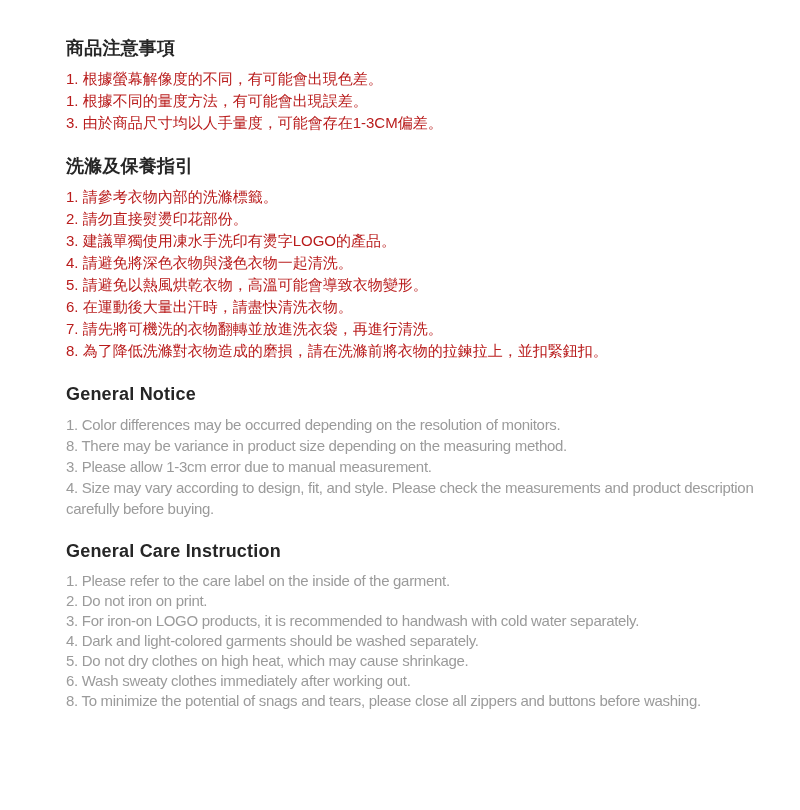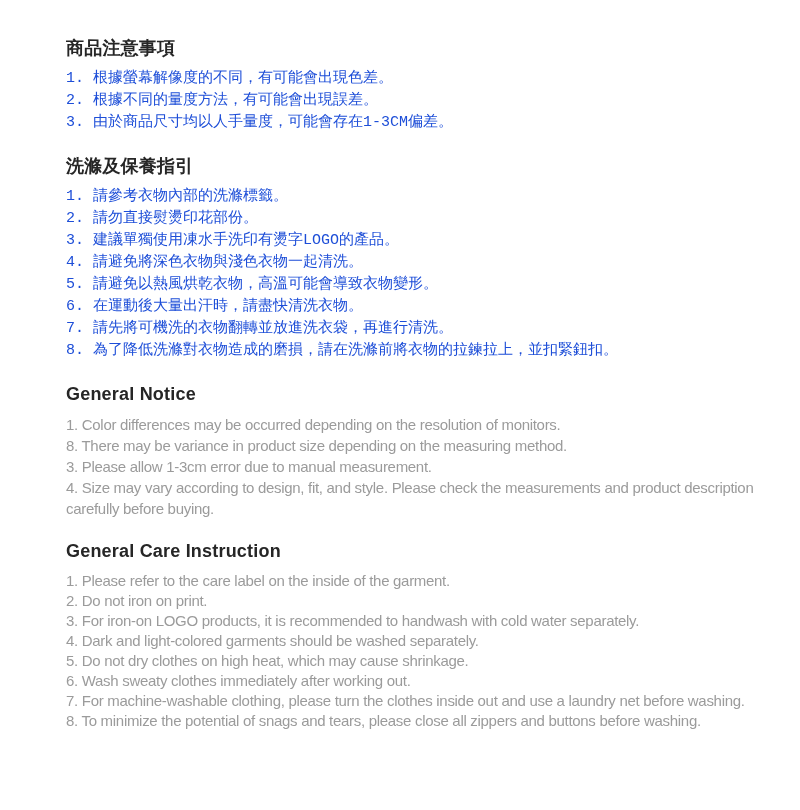--- a/index.html
+++ b/index.html
@@ -27,41 +27,40 @@
     margin: 0 0 8px 0;
   }
   p.notice-item {
     margin: 0;
     font-weight: normal;
   }
   
   .zh p.notice-item {
     font-size: 15px;
     line-height: 22px;
-    color: #1d4ed8;
-    font-family: Liberation Mono, monospace;
+    color: #b91c1c;
   }
   
   .en p.notice-item {
     font-size: 15px;
     color: #9b9b9b;
     letter-spacing: -0.3px;
   }
   .en.sn p.notice-item { line-height: 21px; }
   .en.gc p.notice-item { line-height: 20px; }
 </style>
 </head>
 <body>
 
 <div class="page">
 
   <section class="block zh">
     <h2 class="section-title">商品注意事項</h2>
     <p class="notice-item">1. 根據螢幕解像度的不同，有可能會出現色差。</p>
-    <p class="notice-item">2. 根據不同的量度方法，有可能會出現誤差。</p>
+    <p class="notice-item">1. 根據不同的量度方法，有可能會出現誤差。</p>
     <p class="notice-item">3. 由於商品尺寸均以人手量度，可能會存在1-3CM偏差。</p>
   </section>
 
   <section class="block zh">
     <h2 class="section-title">洗滌及保養指引</h2>
     <p class="notice-item">1. 請參考衣物內部的洗滌標籤。</p>
     <p class="notice-item">2. 請勿直接熨燙印花部份。</p>
     <p class="notice-item">3. 建議單獨使用凍水手洗印有燙字LOGO的產品。</p>
     <p class="notice-item">4. 請避免將深色衣物與淺色衣物一起清洗。</p>
     <p class="notice-item">5. 請避免以熱風烘乾衣物，高溫可能會導致衣物變形。</p>
@@ -79,17 +78,16 @@
   </section>
 
   <section class="block en gc">
     <h2 class="section-title">General Care Instruction</h2>
     <p class="notice-item">1. Please refer to the care label on the inside of the garment.</p>
     <p class="notice-item">2. Do not iron on print.</p>
     <p class="notice-item">3. For iron-on LOGO products, it is recommended to handwash with cold water separately.</p>
     <p class="notice-item">4. Dark and light-colored garments should be washed separately.</p>
     <p class="notice-item">5. Do not dry clothes on high heat, which may cause shrinkage.</p>
     <p class="notice-item">6. Wash sweaty clothes immediately after working out.</p>
-    <p class="notice-item">7. For machine-washable clothing, please turn the clothes inside out and use a laundry net before washing.</p>
     <p class="notice-item">8. To minimize the potential of snags and tears, please close all zippers and buttons before washing.</p>
   </section>
 
 </div>
 
 </body></html>

